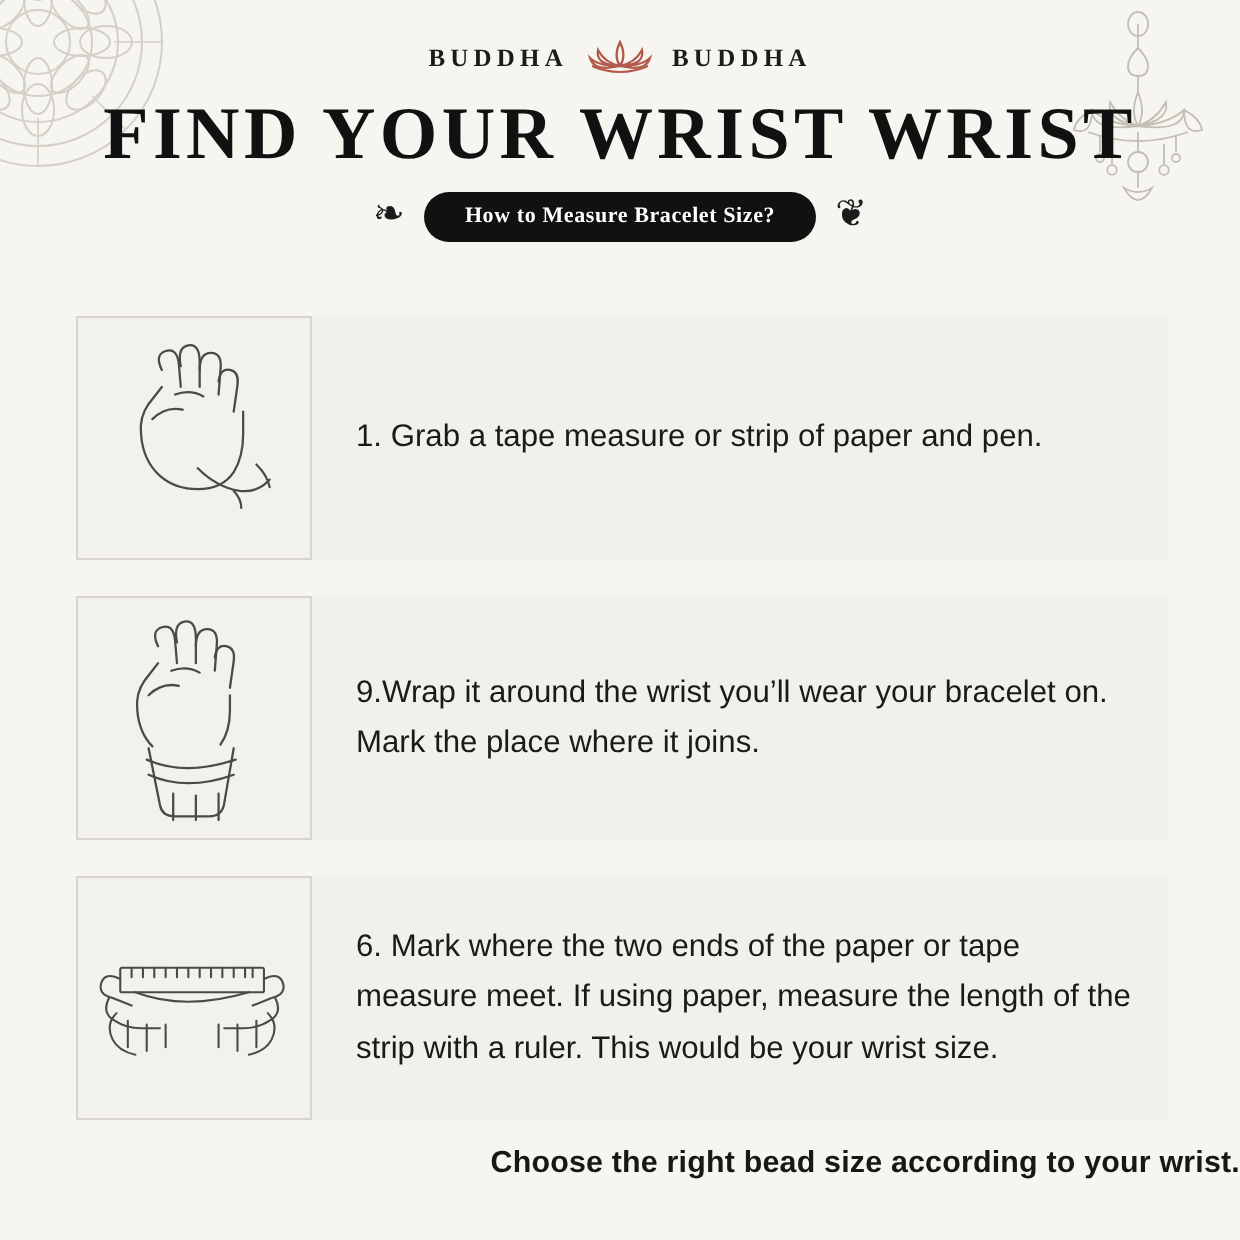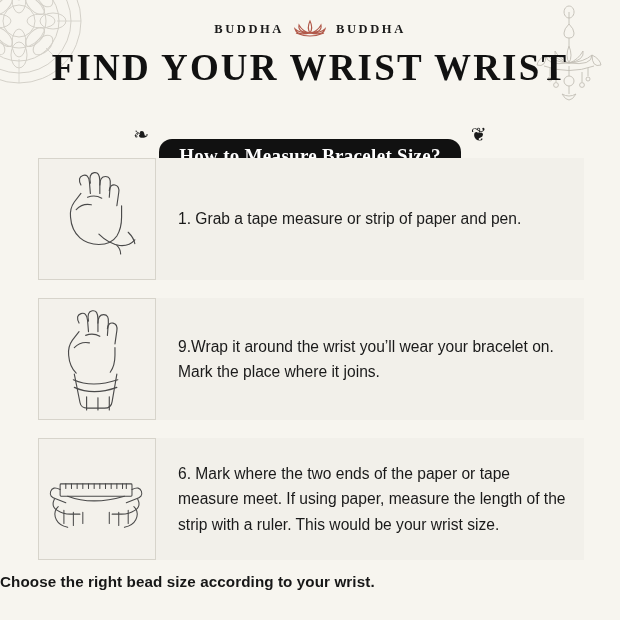--- a/index.html
+++ b/index.html
@@ -100,24 +100,23 @@
     line-height: 1;
     transform: translateY(-1px);
   }
   .pill {
     background: #111;
     color: #fff;
     border-radius: 13px;
     padding: 6px 20px 7px 20px;
     font-family: "Liberation Serif", serif;
     font-weight: 700;
-    font-size: 19px;
+    font-size: 11px;
     letter-spacing: 0.3px;
     white-space: nowrap;
-    margin-top: 43px;
   }
 
   
   .steps {
     position: absolute;
     top: 158px;
     left: 38px;
     width: 546px;
   }
   .step {
@@ -150,21 +149,21 @@
   .step1 .step-figure { height: 122px; }
   .step2 .step-figure { height: 122px; }
   .step3 .step-figure { height: 122px; }
 
   
   .footer {
     position: absolute;
     bottom: 30px;
     left: 0;
     width: 620px;
-    text-align: left;
+    text-align: right;
     font-weight: 700;
     font-size: 15.2px;
     letter-spacing: 0.1px;
     color: #171717;
   }
 
   svg { display: block; }
 </style>
 </head>
 <body>

